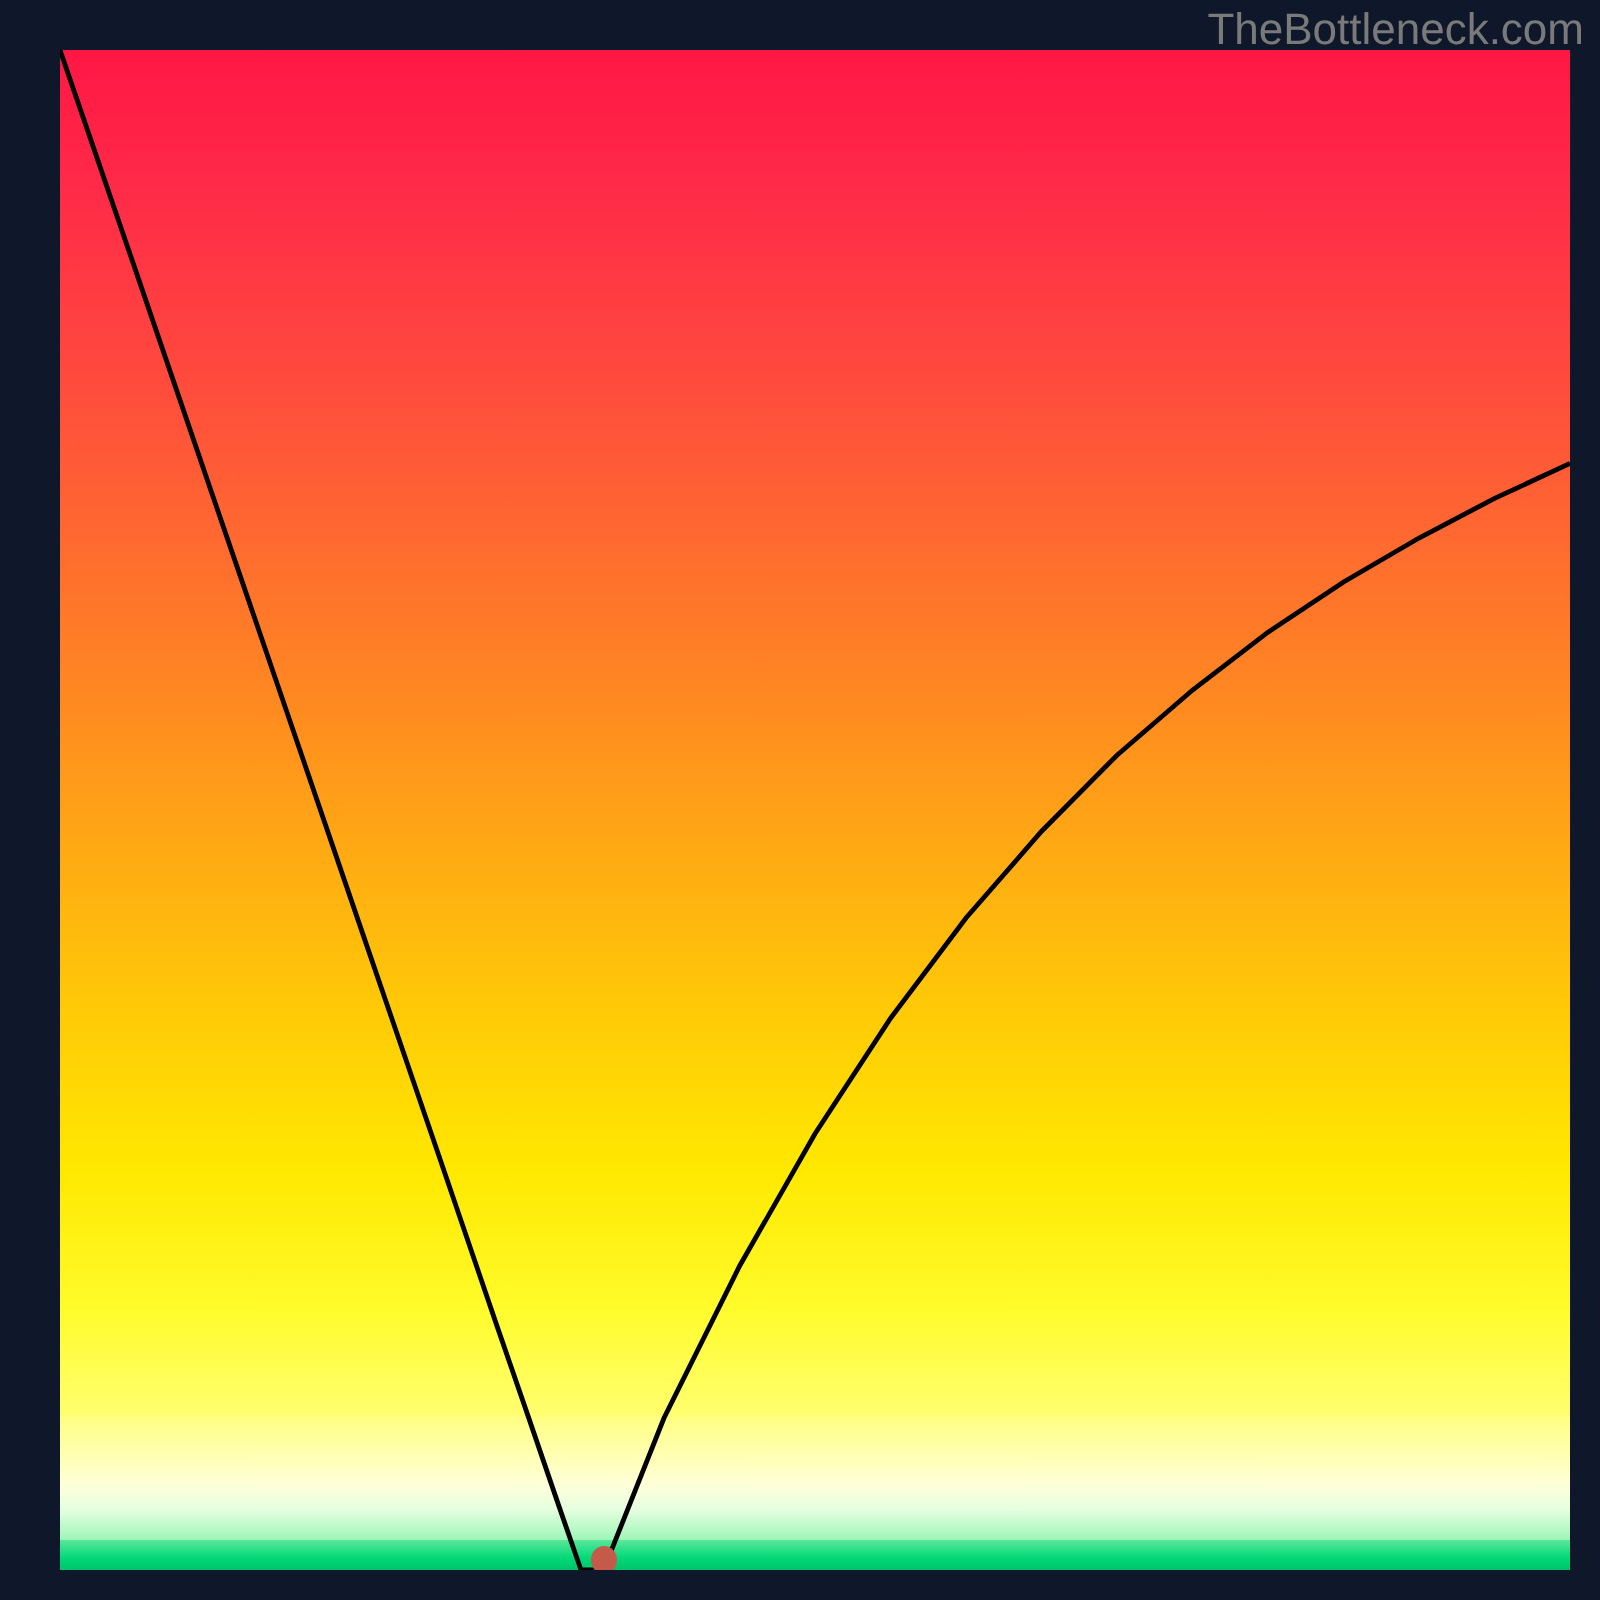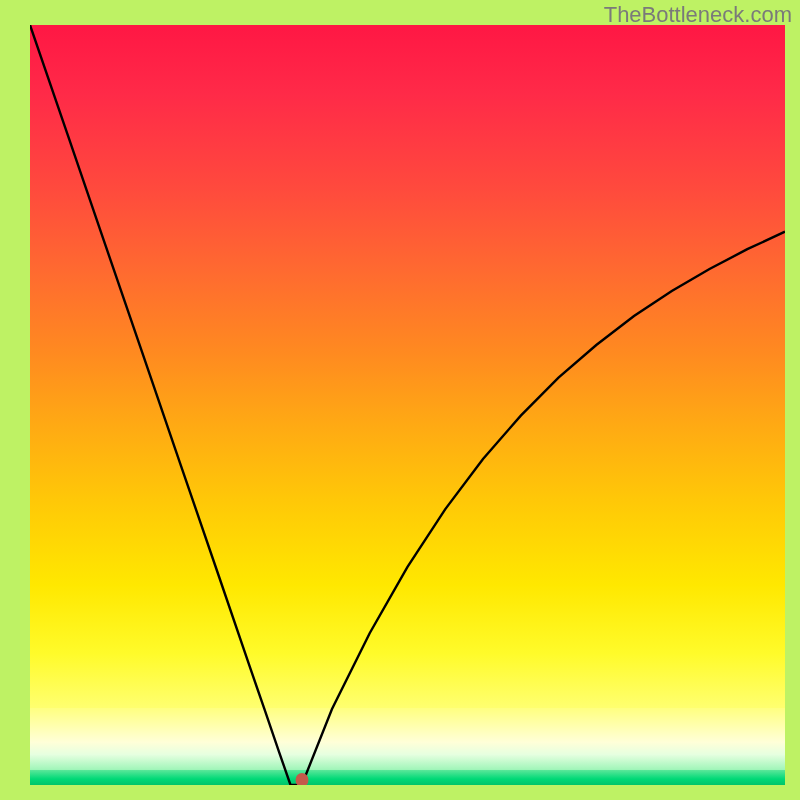--- a/index.html
+++ b/index.html
@@ -8,21 +8,21 @@
     width: 800px;
     height: 800px;
     background: #000;
     overflow: hidden;
     font-family: Arial, Helvetica, sans-serif;
   }
   .frame {
     position: relative;
     width: 800px;
     height: 800px;
-    background: #bef264;
+    background: #0f172a;
   }
   .watermark {
     position: absolute;
     top: 2px;
     right: 8px;
     color: #7a7a7a;
     font-size: 22px;
     font-weight: 400;
     letter-spacing: 0px;
     z-index: 20;

